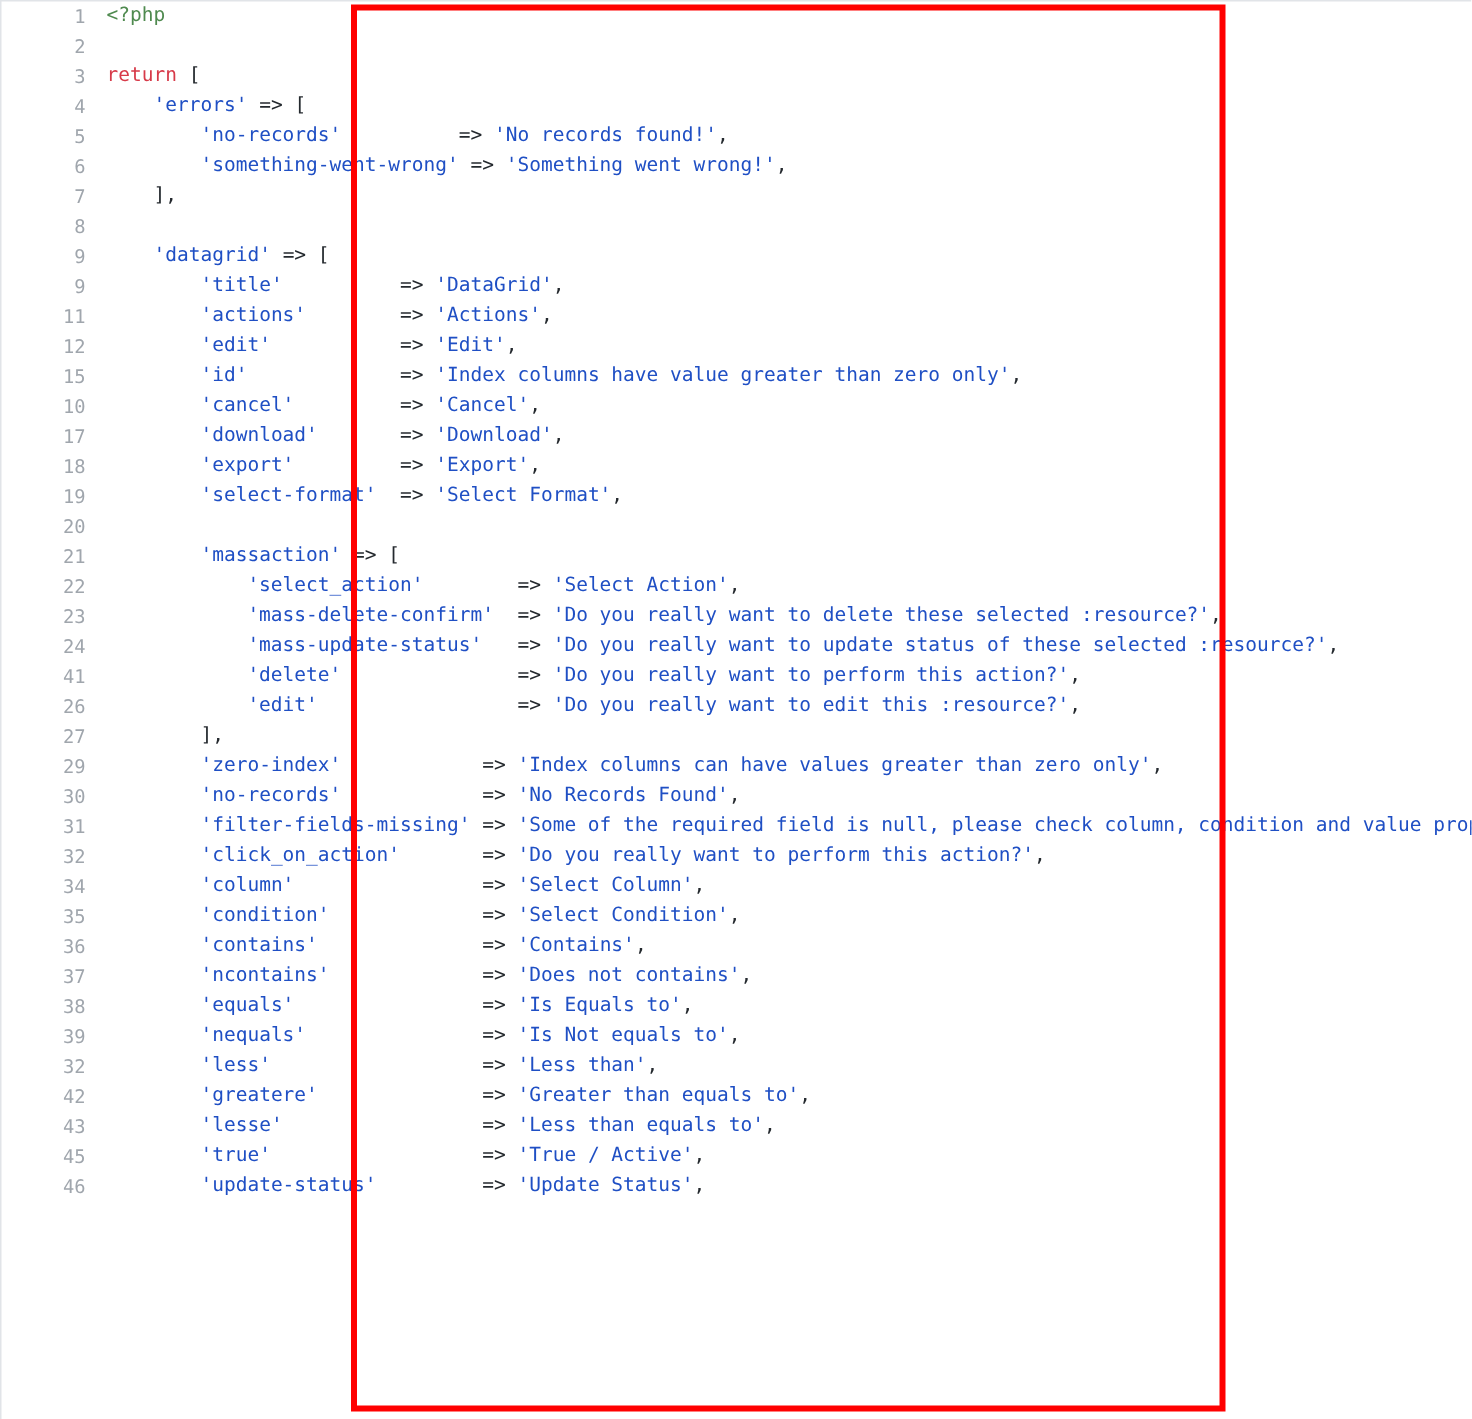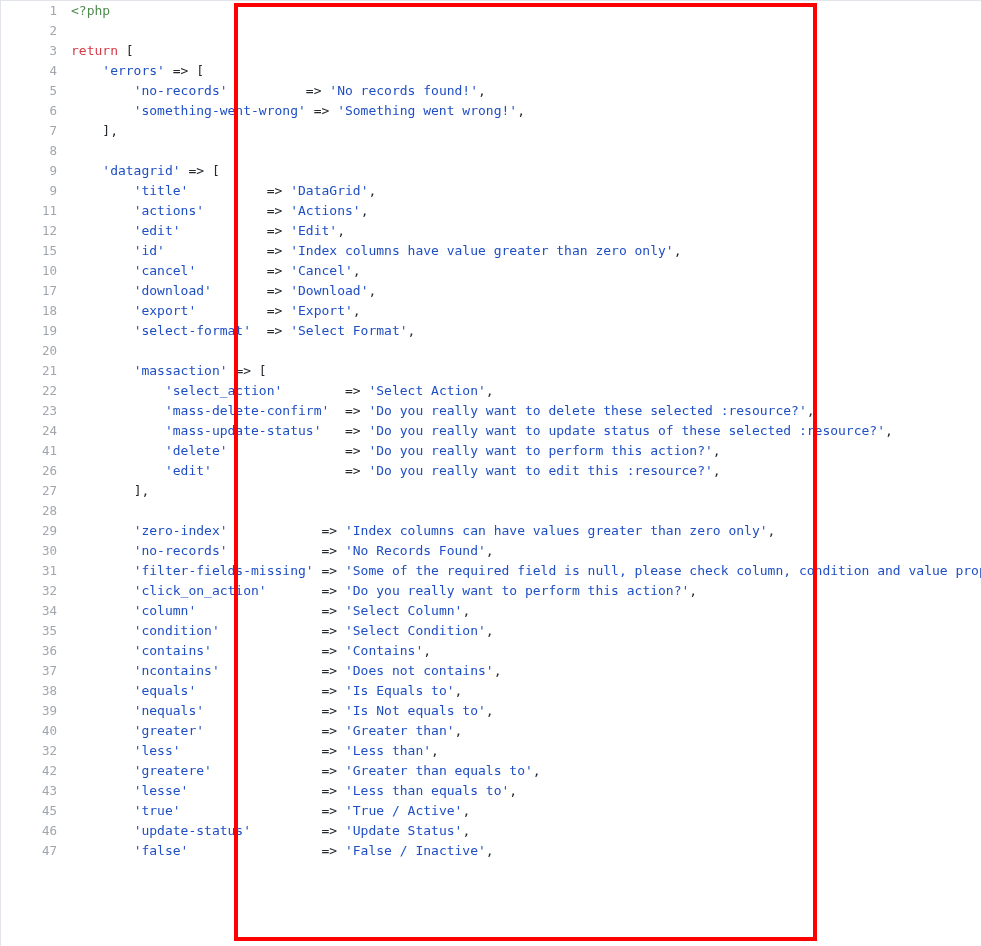--- a/index.html
+++ b/index.html
@@ -175,24 +175,20 @@
         </tr>
         <tr class="code-row">
           <td class="ln-cell">26</td>
           <td class="code-cell"><span class="tok-plain">            </span><span class="tok-str">'edit'</span><span class="tok-plain">                 </span><span class="tok-op">=&gt;</span><span class="tok-plain"> </span><span class="tok-str">'Do you really want to edit this :resource?'</span><span class="tok-punct">,</span></td>
         </tr>
         <tr class="code-row">
           <td class="ln-cell">27</td>
           <td class="code-cell"><span class="tok-plain">        </span><span class="tok-punct">],</span></td>
         </tr>
         <tr class="code-row">
-          <td class="ln-cell">28</td>
-          <td class="code-cell">&nbsp;</td>
-        </tr>
-        <tr class="code-row">
           <td class="ln-cell">29</td>
           <td class="code-cell"><span class="tok-plain">        </span><span class="tok-str">'zero-index'</span><span class="tok-plain">            </span><span class="tok-op">=&gt;</span><span class="tok-plain"> </span><span class="tok-str">'Index columns can have values greater than zero only'</span><span class="tok-punct">,</span></td>
         </tr>
         <tr class="code-row">
           <td class="ln-cell">30</td>
           <td class="code-cell"><span class="tok-plain">        </span><span class="tok-str">'no-records'</span><span class="tok-plain">            </span><span class="tok-op">=&gt;</span><span class="tok-plain"> </span><span class="tok-str">'No Records Found'</span><span class="tok-punct">,</span></td>
         </tr>
         <tr class="code-row">
           <td class="ln-cell">31</td>
           <td class="code-cell"><span class="tok-plain">        </span><span class="tok-str">'filter-fields-missing'</span><span class="tok-plain"> </span><span class="tok-op">=&gt;</span><span class="tok-plain"> </span><span class="tok-str">'Some of the required field is null, please check column, condition and value properly'</span></td>
@@ -219,44 +215,36 @@
         </tr>
         <tr class="code-row">
           <td class="ln-cell">38</td>
           <td class="code-cell"><span class="tok-plain">        </span><span class="tok-str">'equals'</span><span class="tok-plain">                </span><span class="tok-op">=&gt;</span><span class="tok-plain"> </span><span class="tok-str">'Is Equals to'</span><span class="tok-punct">,</span></td>
         </tr>
         <tr class="code-row">
           <td class="ln-cell">39</td>
           <td class="code-cell"><span class="tok-plain">        </span><span class="tok-str">'nequals'</span><span class="tok-plain">               </span><span class="tok-op">=&gt;</span><span class="tok-plain"> </span><span class="tok-str">'Is Not equals to'</span><span class="tok-punct">,</span></td>
         </tr>
         <tr class="code-row">
-          <td class="ln-cell">40</td>
-          <td class="code-cell"><span class="tok-plain">        </span><span class="tok-str">'greater'</span><span class="tok-plain">               </span><span class="tok-op">=&gt;</span><span class="tok-plain"> </span><span class="tok-str">'Greater than'</span><span class="tok-punct">,</span></td>
-        </tr>
-        <tr class="code-row">
           <td class="ln-cell">32</td>
           <td class="code-cell"><span class="tok-plain">        </span><span class="tok-str">'less'</span><span class="tok-plain">                  </span><span class="tok-op">=&gt;</span><span class="tok-plain"> </span><span class="tok-str">'Less than'</span><span class="tok-punct">,</span></td>
         </tr>
         <tr class="code-row">
           <td class="ln-cell">42</td>
           <td class="code-cell"><span class="tok-plain">        </span><span class="tok-str">'greatere'</span><span class="tok-plain">              </span><span class="tok-op">=&gt;</span><span class="tok-plain"> </span><span class="tok-str">'Greater than equals to'</span><span class="tok-punct">,</span></td>
         </tr>
         <tr class="code-row">
           <td class="ln-cell">43</td>
           <td class="code-cell"><span class="tok-plain">        </span><span class="tok-str">'lesse'</span><span class="tok-plain">                 </span><span class="tok-op">=&gt;</span><span class="tok-plain"> </span><span class="tok-str">'Less than equals to'</span><span class="tok-punct">,</span></td>
         </tr>
         <tr class="code-row">
           <td class="ln-cell">45</td>
           <td class="code-cell"><span class="tok-plain">        </span><span class="tok-str">'true'</span><span class="tok-plain">                  </span><span class="tok-op">=&gt;</span><span class="tok-plain"> </span><span class="tok-str">'True / Active'</span><span class="tok-punct">,</span></td>
         </tr>
         <tr class="code-row">
           <td class="ln-cell">46</td>
           <td class="code-cell"><span class="tok-plain">        </span><span class="tok-str">'update-status'</span><span class="tok-plain">         </span><span class="tok-op">=&gt;</span><span class="tok-plain"> </span><span class="tok-str">'Update Status'</span><span class="tok-punct">,</span></td>
-        </tr>
-        <tr class="code-row">
-          <td class="ln-cell">47</td>
-          <td class="code-cell"><span class="tok-plain">        </span><span class="tok-str">'false'</span><span class="tok-plain">                 </span><span class="tok-op">=&gt;</span><span class="tok-plain"> </span><span class="tok-str">'False / Inactive'</span><span class="tok-punct">,</span></td>
         </tr>
       </tbody>
   </table>
 </div>
 
 <div id="highlight-box" style="left: 234px; top: 3px; width: 583px; height: 938px; border: 4px solid rgb(255, 0, 0);"></div>
 
 </body></html>

